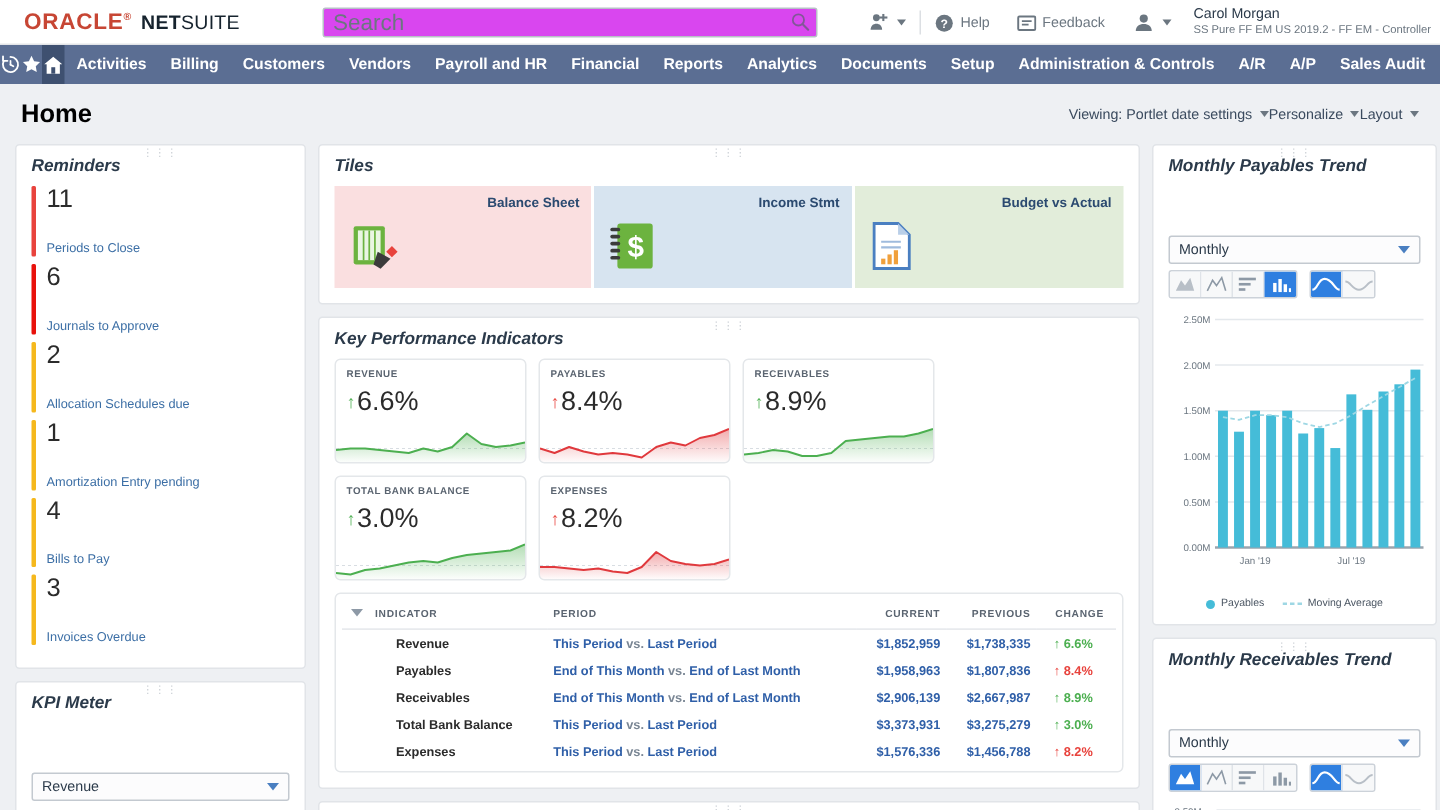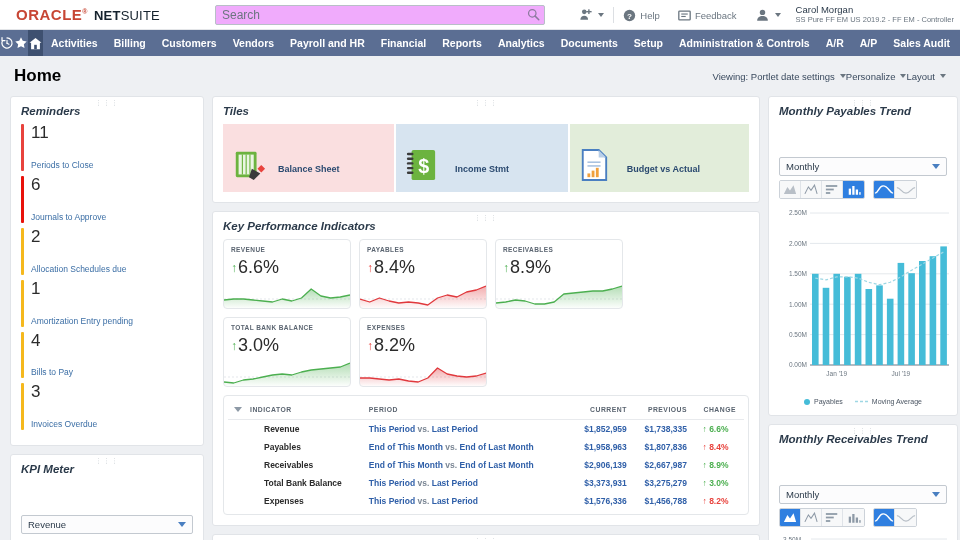--- a/index.html
+++ b/index.html
@@ -17,22 +17,22 @@
   }
   .logo { display: flex; align-items: baseline; gap: 6px; margin-left: 8px; }
   .logo-oracle { color: #c74634; font-size: 15px; font-weight: bold; letter-spacing: .5px; }
   .logo-oracle sup { font-size: 7px; vertical-align: super; }
   .logo-net { color: #16232e; font-size: 13px; font-weight: bold; letter-spacing: .2px; }
   .logo-suite { color: #16232e; font-size: 13px; font-weight: normal; letter-spacing: .2px; }
 
   .search-wrap { position: absolute; left: 215px; top: 5px; width: 330px; height: 20px; }
   .search-input {
     width: 100%; height: 20px; border: 1px solid #b8bfc7; border-radius: 2px;
-    font-size: 12px; padding: 0 22px 0 6px; color: #333;
-    font-family: "Liberation Sans", sans-serif; background: #f0abfc;
+    font-size: 15px; padding: 0 22px 0 6px; color: #333;
+    font-family: "Liberation Sans", sans-serif; background: #d946ef;
   }
   .search-input::placeholder { color: #6b7680; }
   .search-icon { position: absolute; right: 5px; top: 3px; width: 13px; height: 13px; opacity: .65; }
 
   .hdr-right { position: absolute; right: 6px; top: 0; height: 30px; display: flex; align-items: center; gap: 0; }
   .hdr-item { display: flex; align-items: center; gap: 4px; padding: 0 9px; height: 30px; cursor: pointer; }
   .hdr-label { font-size: 9.5px; color: #6b7680; }
   .hdr-div { width: 1px; height: 16px; background: #dcdfe3; }
   .caret-sm { width: 0; height: 0; border-left: 3px solid transparent; border-right: 3px solid transparent; border-top: 4px solid #6b7680; margin-left: 1px; }
   .user-block { display: flex; align-items: center; gap: 5px; padding-left: 6px; }
@@ -88,21 +88,21 @@
                font-size: 21px; color: #000000; }
   .gauge-cap { position: absolute; left: 0; right: 0; top: 81px; text-align: center;
                font-size: 7px; color: #5a6470; letter-spacing: .6px; }
   .gauge-min { position: absolute; left: 14px; top: 92px; font-size: 7.5px; color: #55606b; }
   .gauge-max { position: absolute; right: 12px; top: 92px; font-size: 7.5px; color: #55606b; }
   .gauge-mark { position: absolute; right: 26px; top: 8px; font-size: 7.5px; color: #55606b; }
 
   
   .tiles-row { display: flex; gap: 2px; }
   .tile { flex: 1; height: 68px; position: relative; padding: 6px 8px; cursor: pointer; }
-  .tile-label { font-size: 9px; font-weight: bold; color: #2b4a70; text-align: center; margin-top: 34px; }
+  .tile-label { font-size: 9px; font-weight: bold; color: #2b4a70; text-align: right; }
   .tile-icon { position: absolute; left: 9px; bottom: 6px; }
 
   
   .kpi-grid { display: flex; flex-wrap: wrap; gap: 8px; }
   .kpi-card {
     width: 128px; height: 70px; border: 1px solid #e4e7ea; border-radius: 4px;
     background: #fff; padding: 6px 7px 0; position: relative; overflow: hidden; cursor: pointer;
   }
   .kpi-name { font-size: 6.5px; font-weight: bold; color: #5a6470; letter-spacing: .4px; }
   .kpi-val { font-size: 18px; color: #2b2b2b; margin-top: 4px; display: flex; align-items: center; gap: 1px; }

